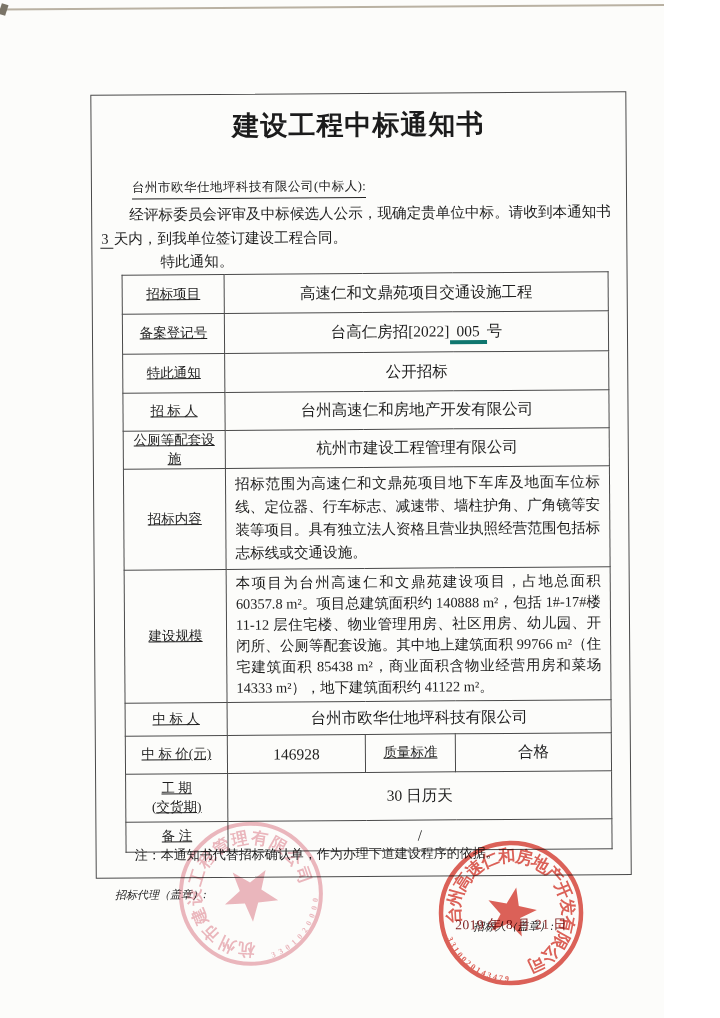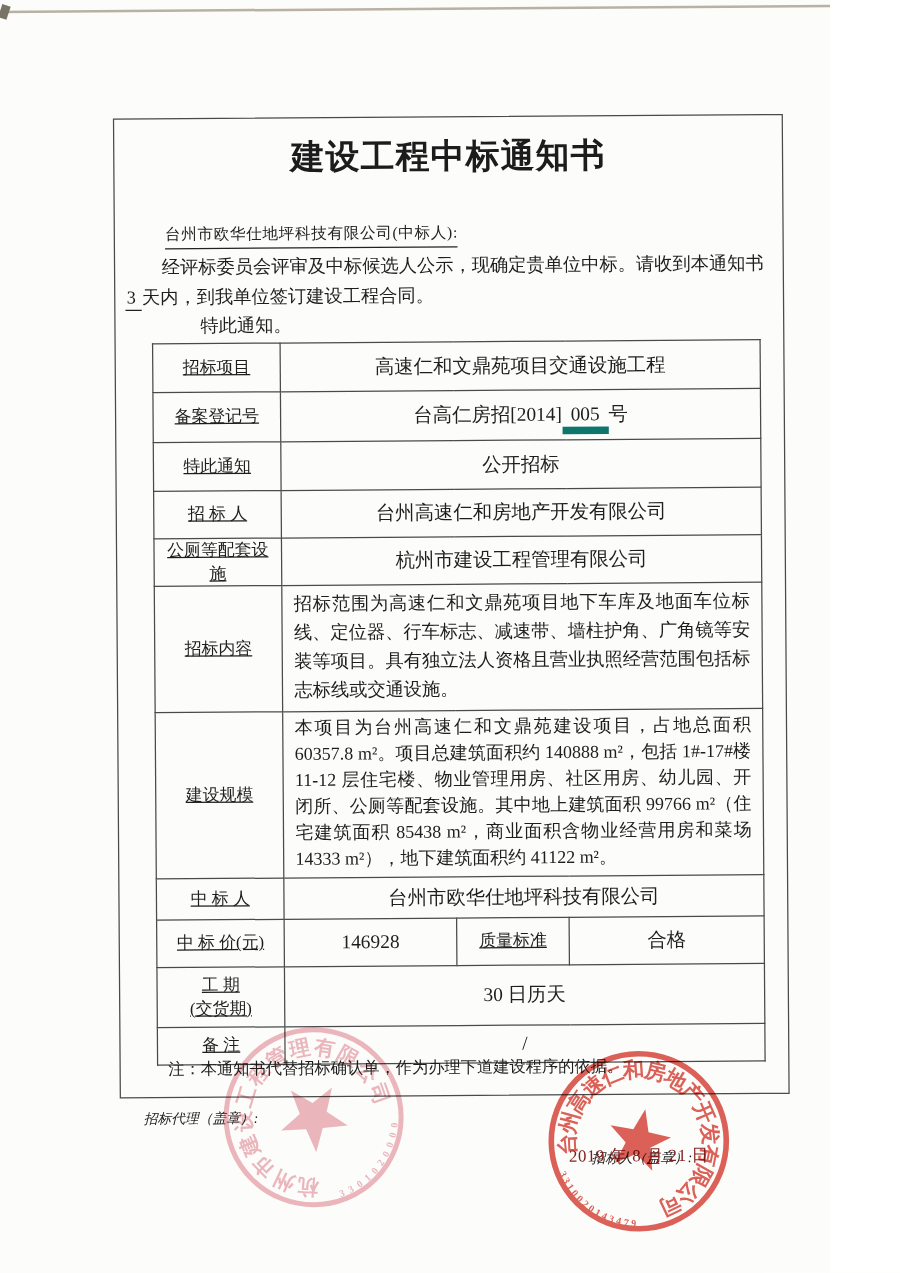--- a/index.html
+++ b/index.html
@@ -31,21 +31,21 @@
   table.notice{position:absolute;left:29px;top:179px;width:486px;
     border-collapse:collapse;table-layout:fixed;color:#1e1e1e;}
   table.notice td{border:1px solid #4a4a4a;text-align:center;vertical-align:middle;
     font-size:15.5px;padding:0 4px;overflow:hidden;}
   table.notice td.label{font-size:13.5px;white-space:pre-line;line-height:1.35;text-decoration:underline;}
   table.notice td.para-cell{text-align:justify;padding:4px 9px;font-size:14.6px;line-height:23px;}
   table.notice td.para-cell.tight{font-size:14.4px;line-height:21px;padding:3px 9px;}
   tr.r1{height:39px;} tr.r2{height:40px;} tr.r3{height:39px;} tr.r4{height:38px;}
   tr.r5{height:38px;} tr.r6{height:98px;} tr.r7{height:128px;} tr.r8{height:33px;}
   tr.r9{height:38px;} tr.r10{height:48px;} tr.r11{height:30px;}
-  .u-part{border-bottom:6px solid #0f766e;padding:0 7px 1px 7px;}
+  .u-part{border-bottom:4px solid #0f766e;padding:0 7px 1px 7px;}
 
   .footnote{position:absolute;left:38px;top:751px;font-size:13px;color:#1e1e1e;}
 
   .sig{position:absolute;font-size:11px;color:#1e1e1e;font-style:italic;}
   .sig.agent{left:112px;top:886px;}
   .sig.tenderee{left:470px;top:888px;margin-top:32px;}
   .date{position:absolute;left:452px;top:917px;font-size:13.5px;color:#7f1d1d;letter-spacing:.5px;}
 
   svg.stamp{position:absolute;mix-blend-mode:multiply;}
   svg.stamp text{font-family:"Liberation Serif","DejaVu Serif",serif;font-weight:600;}
@@ -76,21 +76,21 @@
             <col style="width:90px">
             <col style="width:156px">
           </colgroup>
         <tbody>
             <tr class="r1">
           <td class="label">招标项目</td>
           <td colspan="3">高速仁和文鼎苑项目交通设施工程</td>
         </tr>
         <tr class="r2">
           <td class="label">备案登记号</td>
-          <td colspan="3"><span>台高仁房招[2014]</span><span class="u-part">005</span><span>号</span></td>
+          <td colspan="3"><span>台高仁房招[2022]</span><span class="u-part">005</span><span>号</span></td>
         </tr>
         <tr class="r3">
           <td class="label">特此通知</td>
           <td colspan="3">公开招标</td>
         </tr>
         <tr class="r4">
           <td class="label">招 标 人</td>
           <td colspan="3">台州高速仁和房地产开发有限公司</td>
         </tr>
         <tr class="r5">

